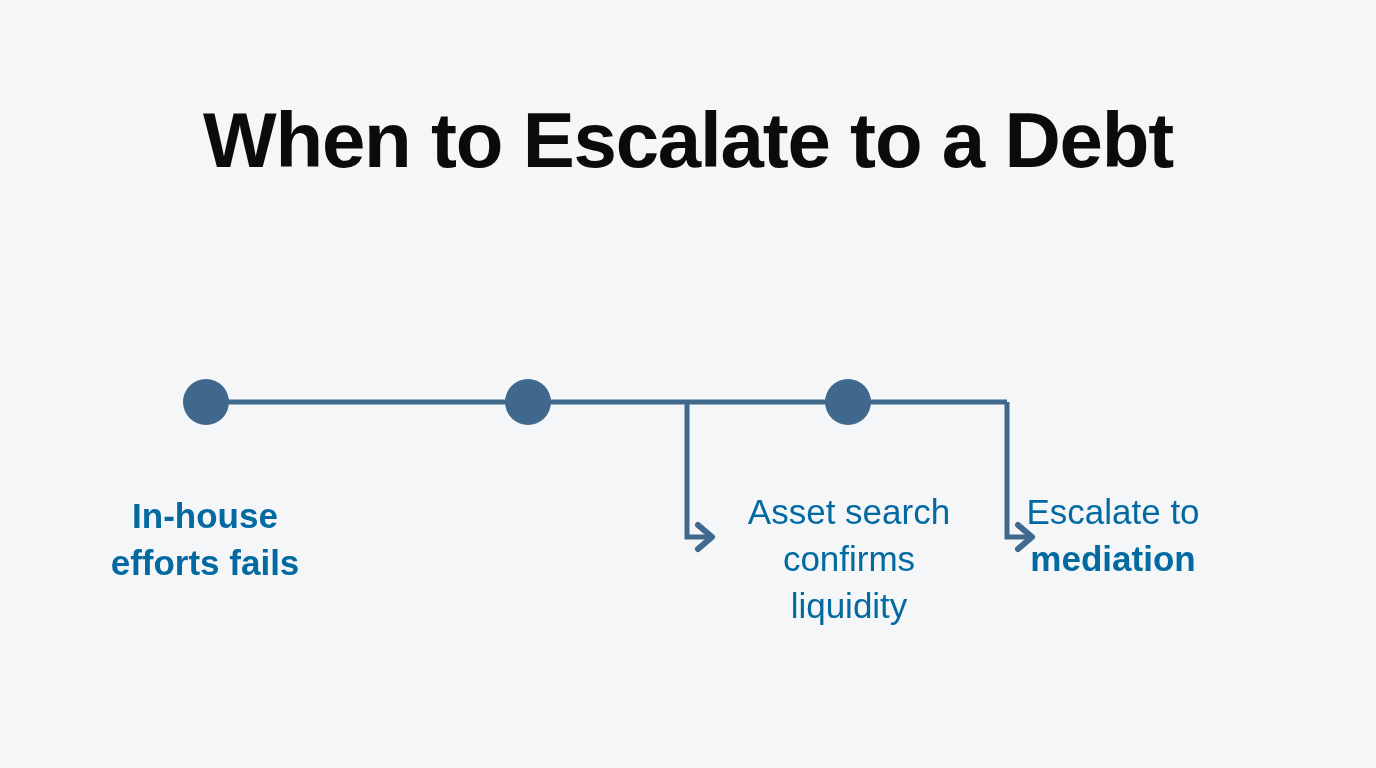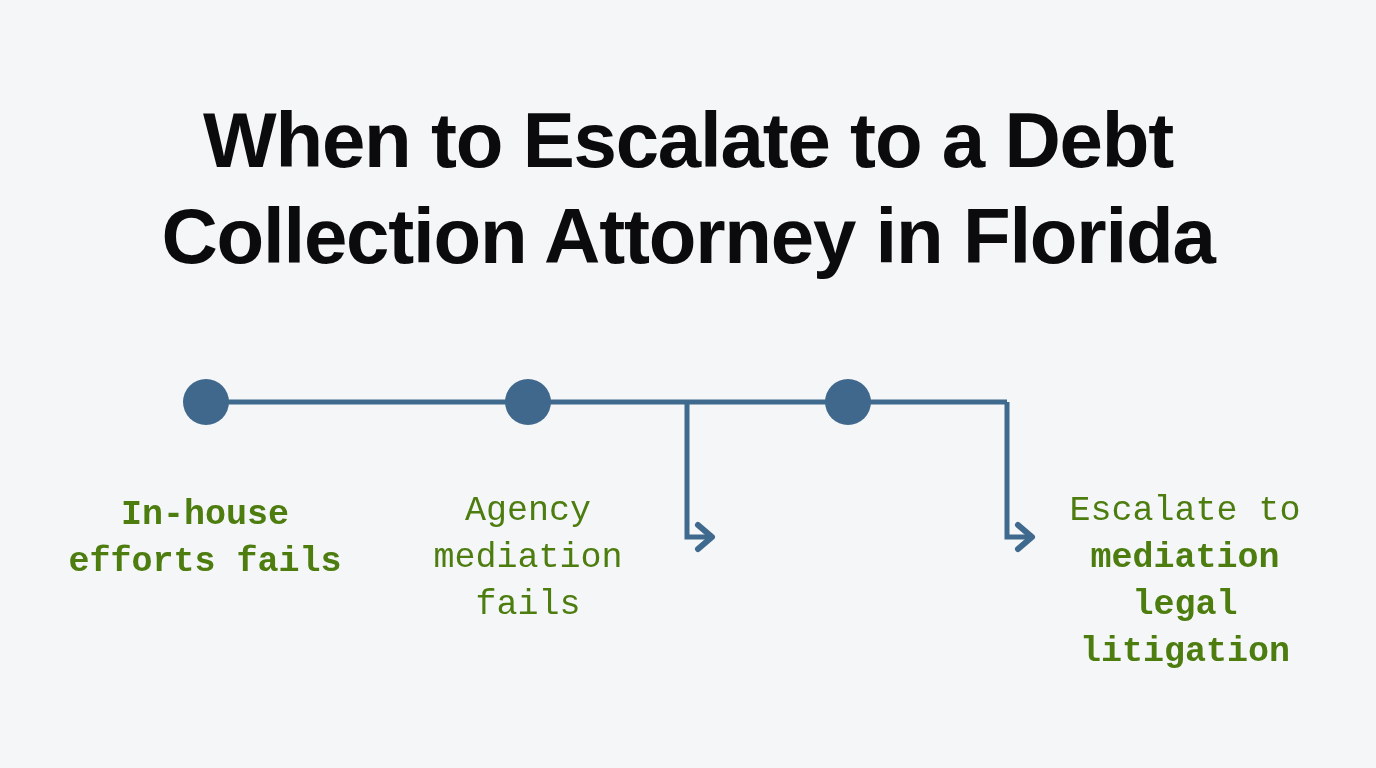--- a/index.html
+++ b/index.html
@@ -55,46 +55,45 @@
     top: 0;
     width: 1376px;
     height: 330px;
     display: block;
   }
 
   
   .step-label {
     position: absolute;
     text-align: center;
-    color: #4d7c0f;
-    font-family: Liberation Mono, monospace;
+    color: #0369a1;
+    font-family: Liberation Sans, sans-serif;
     font-size: 35px;
     line-height: 47px;
     font-weight: normal;
   }
   .step-label.bold {
     font-weight: bold;
   }
   .step-label .emph {
     font-weight: bold;
   }
 
   .label-1 { left: 65px;   top: 152px; width: 280px; }
   .label-2 { left: 398px;  top: 148px; width: 260px; }
   .label-3 { left: 718px;  top: 148px; width: 262px; }
-  .label-4 { left: 1044px; top: 148px; width: 282px; }
+  .label-4 { left: 972px; top: 148px; width: 282px; }
 </style>
 </head>
 <body>
 
 <div class="infographic">
 
   <div class="title-block">
     <span class="title-line">When to Escalate to a Debt</span>
-    <span class="title-line">Collection Attorney in Florida</span>
   </div>
 
   <div class="diagram">
 
     <svg class="diagram-svg" viewBox="0 0 1376 330" xmlns="http://www.w3.org/2000/svg">
 
       <line x1="206" y1="62" x2="1007" y2="62" stroke="#3f6a8e" stroke-width="5"></line>
 
       <path d="M 687 62 L 687 197 L 712 197" fill="none" stroke="#3f6a8e" stroke-width="5" stroke-linecap="butt" stroke-linejoin="miter"></path>
       <path d="M 698 185 L 712 197 L 698 209" fill="none" stroke="#3f6a8e" stroke-width="6" stroke-linecap="round" stroke-linejoin="round"></path>
@@ -105,27 +104,26 @@
       <circle cx="206" cy="62" r="23" fill="#40688c"></circle>
       <circle cx="528" cy="62" r="23" fill="#40688c"></circle>
       <circle cx="848" cy="62" r="23" fill="#40688c"></circle>
     </svg>
 
     <div class="step-label bold label-1">
       <div>In-house</div>
       <div>efforts fails</div>
     </div>
 
-    <div class="step-label label-2">
-      <div>Agency</div>
-      <div>mediation</div>
-      <div>fails</div>
+
+    <div class="step-label label-3">
+      <div>Asset search</div>
+      <div>confirms</div>
+      <div>liquidity</div>
     </div>
-
 
     <div class="step-label label-4">
       <div>Escalate to</div>
       <div class="emph">mediation</div>
-      <div class="emph">legal litigation</div>
     </div>
 
   </div>
 </div>
 
 </body></html>

